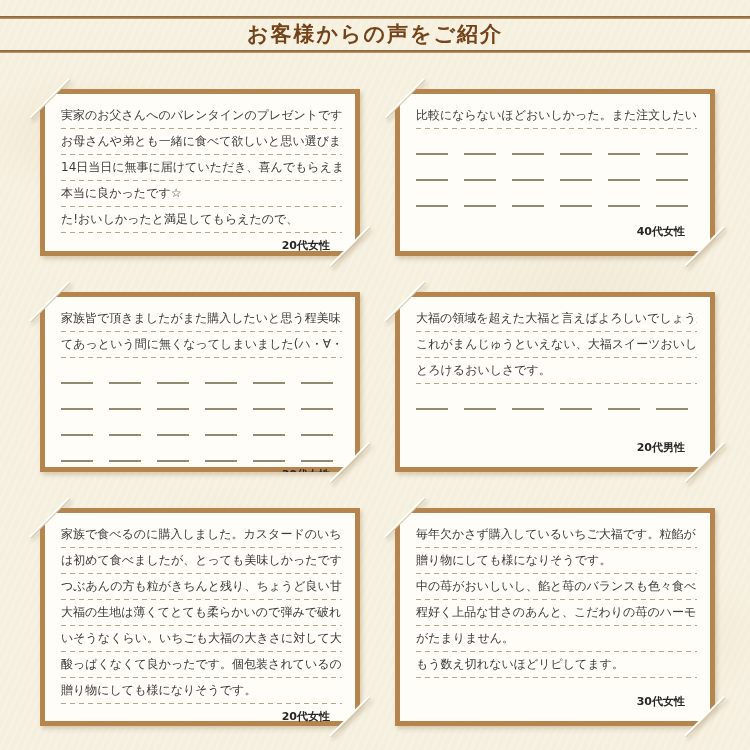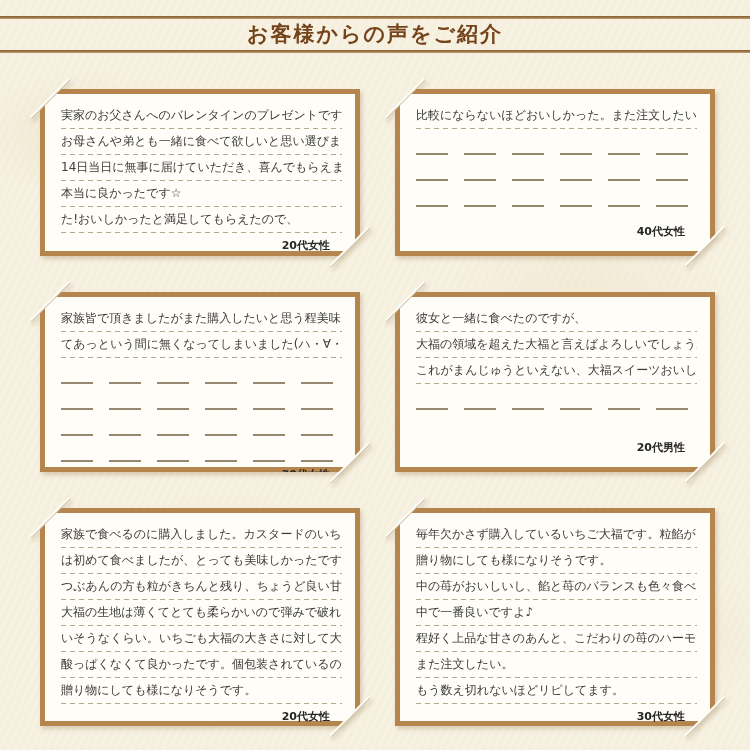--- a/index.html
+++ b/index.html
@@ -120,23 +120,23 @@
         </div>
       <div class="author">30代女性</div>
     </div>
     <div class="fold fold-tl"></div>
     <div class="fold fold-br"></div>
   </div>
 
   <div class="card-wrap">
     <div class="card">
       <div class="lines">
-          <div class="line text">彼女と一緒に食べたのですが、</div>
           <div class="line text">大福の領域を超えた大福と言えばよろしいでしょうか。</div>
           <div class="line text">これがまんじゅうといえない、大福スイーツおいしいです。</div>
+          <div class="line text">とろけるおいしさです。</div>
           <div class="line empty"></div>
         </div>
       <div class="author">20代男性</div>
     </div>
     <div class="fold fold-tl"></div>
     <div class="fold fold-br"></div>
   </div>
 
   <div class="card-wrap">
     <div class="card">
@@ -154,23 +154,22 @@
     <div class="fold fold-tl"></div>
     <div class="fold fold-br"></div>
   </div>
 
   <div class="card-wrap">
     <div class="card">
       <div class="lines">
           <div class="line text">毎年欠かさず購入しているいちご大福です。粒餡が</div>
           <div class="line text">贈り物にしても様になりそうです。</div>
           <div class="line text">中の苺がおいしいし、餡と苺のバランスも色々食べた</div>
-          <div class="line text">中で一番良いですよ♪</div>
           <div class="line text">程好く上品な甘さのあんと、こだわりの苺のハーモニー</div>
-          <div class="line text">また注文したい。</div>
+          <div class="line text">がたまりません。</div>
           <div class="line text">もう数え切れないほどリピしてます。</div>
         </div>
       <div class="author">30代女性</div>
     </div>
     <div class="fold fold-tl"></div>
     <div class="fold fold-br"></div>
   </div>
 </div>
 
 </body></html>

